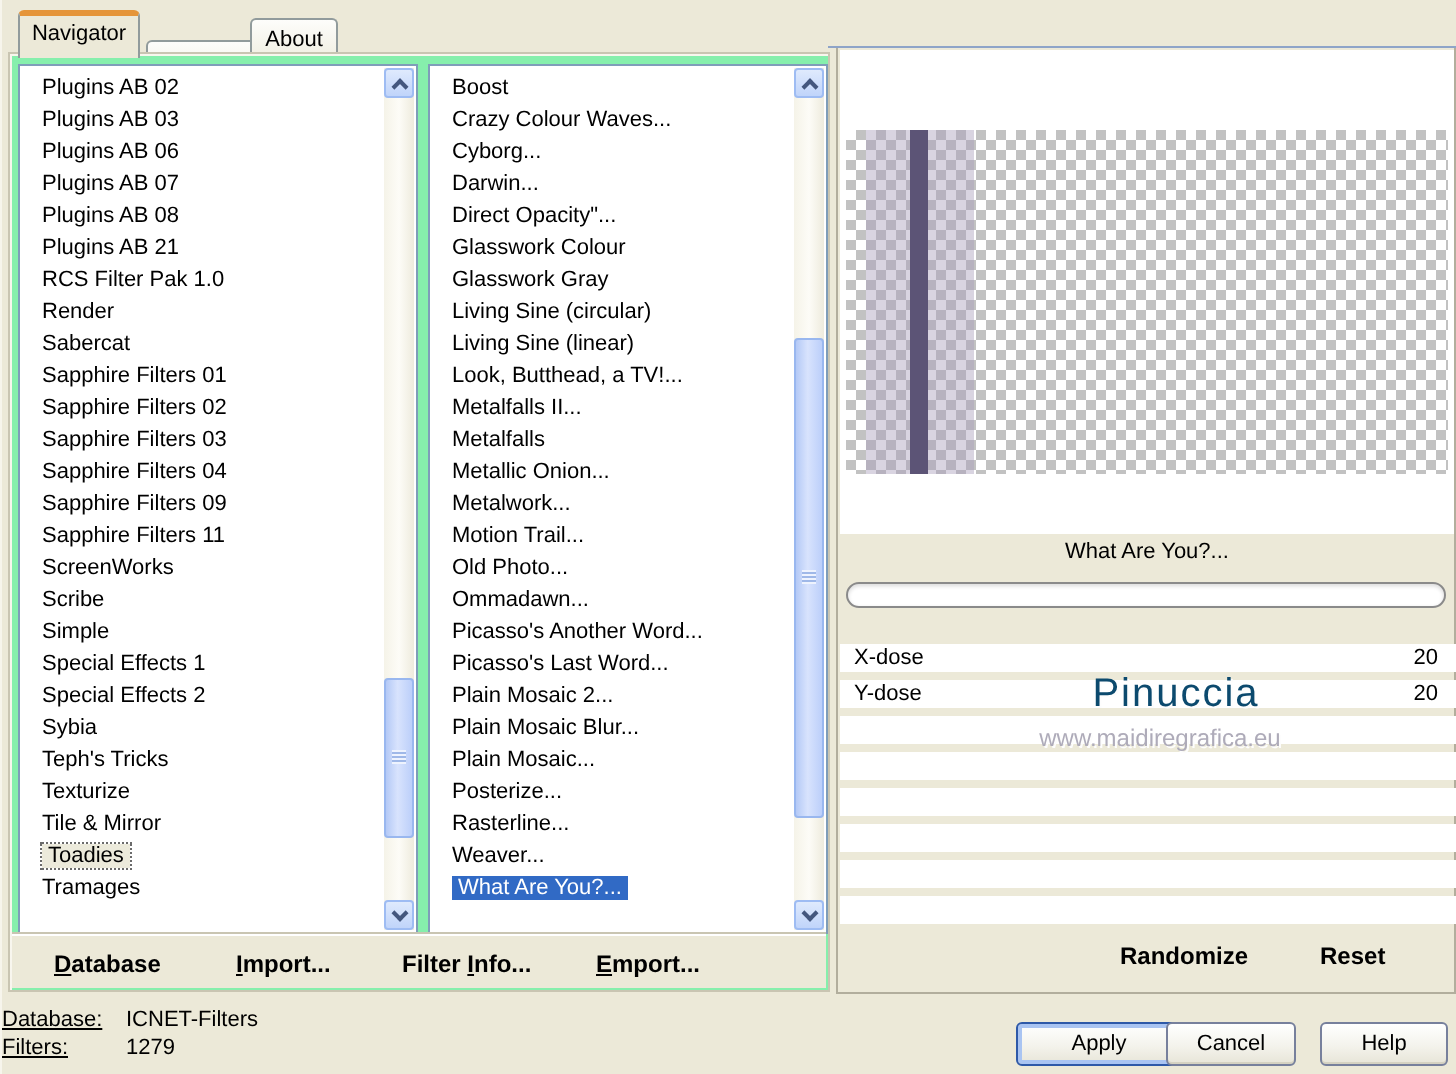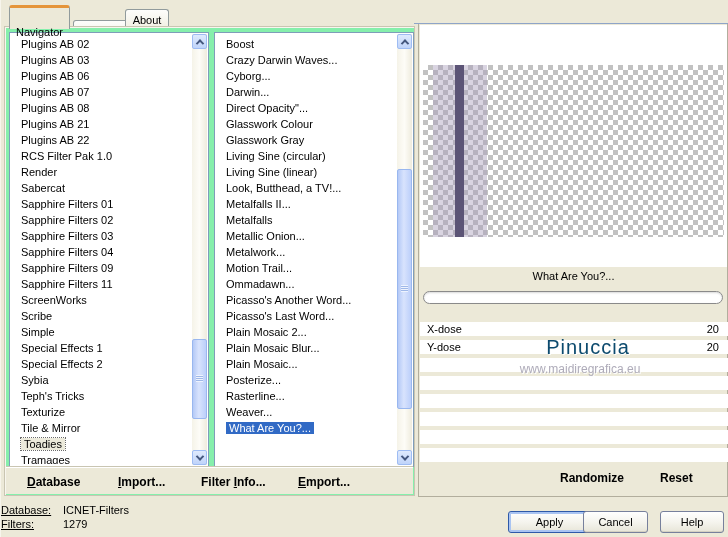--- a/index.html
+++ b/index.html
@@ -21,21 +21,21 @@
     border-bottom:none;
     border-radius:3px 3px 0 0;
     background:linear-gradient(#fdfdfb,#f1efe2);
     text-align:center;
     padding-top:4px;
     font-size:11px;
   }
   .tab.active {
     background:#ece9d8;
     border-top:3px solid #e5953a;
-    padding-top:18px;
+    padding-top:3px;
     z-index:3;
   }
 
   
   #banner {
     position:absolute; left:427px; top:0; right:0; height:22px;
     background:#12128a;
     border-bottom-left-radius:30px 22px;
     color:#fff;
     font-weight:bold;
@@ -172,21 +172,20 @@
   <div id="group">
 
     <div class="listbox" id="listbox-categories">
       <div class="list-inner">
           <div class="li"><span>Plugins AB 02</span></div>
           <div class="li"><span>Plugins AB 03</span></div>
           <div class="li"><span>Plugins AB 06</span></div>
           <div class="li"><span>Plugins AB 07</span></div>
           <div class="li"><span>Plugins AB 08</span></div>
           <div class="li"><span>Plugins AB 21</span></div>
-          <div class="li"><span>Plugins AB 22</span></div>
           <div class="li"><span>RCS Filter Pak 1.0</span></div>
           <div class="li"><span>Render</span></div>
           <div class="li"><span>Sabercat</span></div>
           <div class="li"><span>Sapphire Filters 01</span></div>
           <div class="li"><span>Sapphire Filters 02</span></div>
           <div class="li"><span>Sapphire Filters 03</span></div>
           <div class="li"><span>Sapphire Filters 04</span></div>
           <div class="li"><span>Sapphire Filters 09</span></div>
           <div class="li"><span>Sapphire Filters 11</span></div>
           <div class="li"><span>ScreenWorks</span></div>
@@ -210,34 +209,35 @@
         </div>
         <div class="sb-btn sb-dn">
           <div class="chev dn"></div>
         </div>
       </div>
     </div>
 
     <div class="listbox" id="listbox-filters">
       <div class="list-inner">
           <div class="li"><span>Boost</span></div>
-          <div class="li"><span>Crazy Darwin Waves...</span></div>
+          <div class="li"><span>Crazy Colour Waves...</span></div>
           <div class="li"><span>Cyborg...</span></div>
           <div class="li"><span>Darwin...</span></div>
           <div class="li"><span>Direct Opacity"...</span></div>
           <div class="li"><span>Glasswork Colour</span></div>
           <div class="li"><span>Glasswork Gray</span></div>
           <div class="li"><span>Living Sine (circular)</span></div>
           <div class="li"><span>Living Sine (linear)</span></div>
           <div class="li"><span>Look, Butthead, a TV!...</span></div>
           <div class="li"><span>Metalfalls II...</span></div>
           <div class="li"><span>Metalfalls</span></div>
           <div class="li"><span>Metallic Onion...</span></div>
           <div class="li"><span>Metalwork...</span></div>
           <div class="li"><span>Motion Trail...</span></div>
+          <div class="li"><span>Old Photo...</span></div>
           <div class="li"><span>Ommadawn...</span></div>
           <div class="li"><span>Picasso's Another Word...</span></div>
           <div class="li"><span>Picasso's Last Word...</span></div>
           <div class="li"><span>Plain Mosaic 2...</span></div>
           <div class="li"><span>Plain Mosaic Blur...</span></div>
           <div class="li"><span>Plain Mosaic...</span></div>
           <div class="li"><span>Posterize...</span></div>
           <div class="li"><span>Rasterline...</span></div>
           <div class="li"><span>Weaver...</span></div>
           <div class="li"><span class="sel-blue">What Are You?...</span></div>

